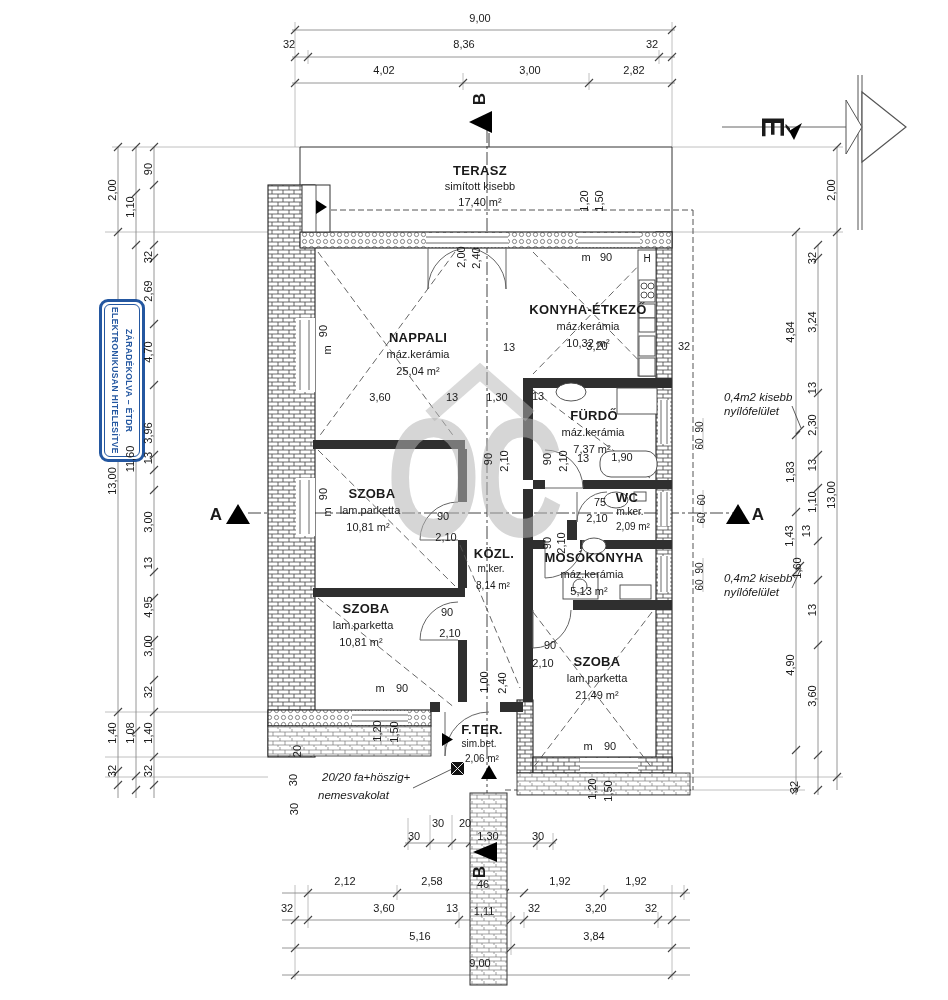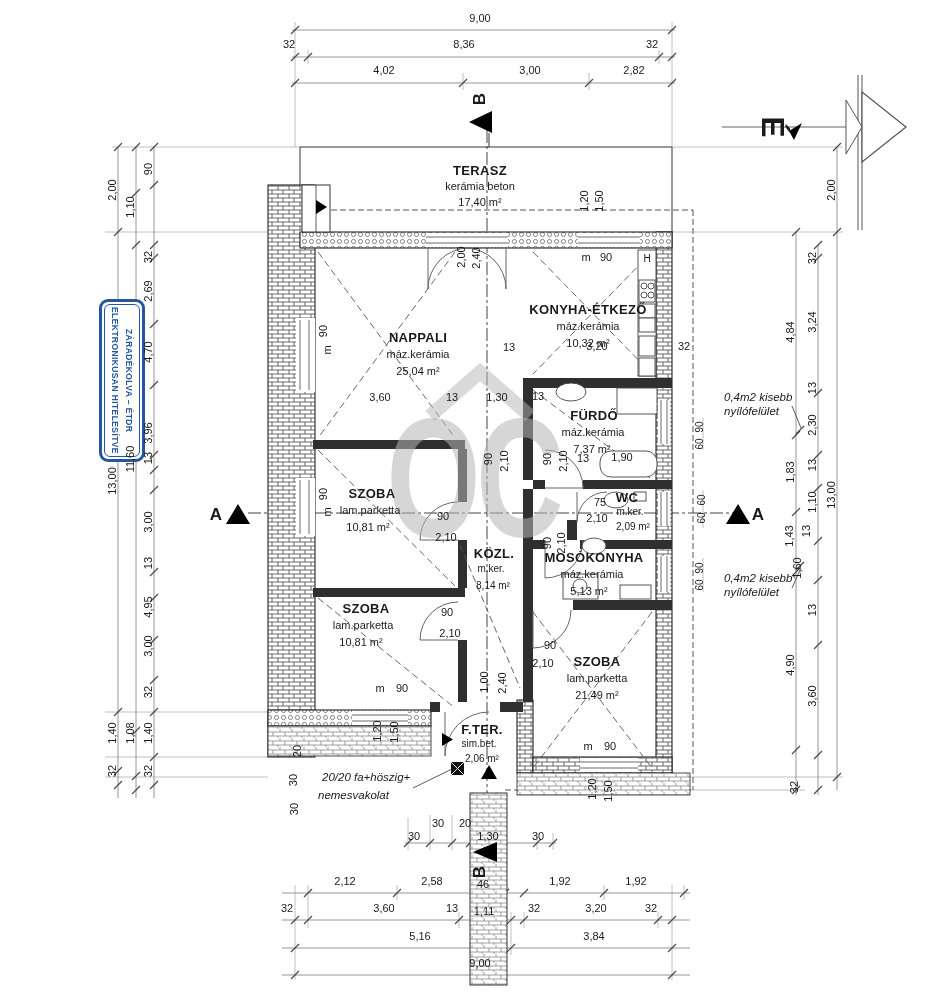--- a/index.html
+++ b/index.html
@@ -427,21 +427,21 @@
 <div class="lb rt" style="left:323px;top:331px">90</div>
 <div class="lb rt" style="left:327px;top:350px">m</div>
 <div class="lb rt" style="left:323px;top:494px">90</div>
 <div class="lb rt" style="left:327px;top:512px">m</div>
 <div class="lb" style="left:380px;top:688px">m</div>
 <div class="lb" style="left:402px;top:688px">90</div>
 <div class="lb" style="left:588px;top:746px">m</div>
 <div class="lb" style="left:610px;top:746px">90</div>
 
 <div class="lb rn" style="left:480px;top:170px">TERASZ</div>
-<div class="lb" style="left:480px;top:186px">kerámia beton</div>
+<div class="lb" style="left:480px;top:186px">simított kisebb</div>
 <div class="lb" style="left:480px;top:202px">17,40 m²</div>
 
 <div class="lb rn" style="left:418px;top:337px">NAPPALI</div>
 <div class="lb" style="left:418px;top:354px">máz.kerámia</div>
 <div class="lb" style="left:418px;top:371px">25,04 m²</div>
 
 <div class="lb rn" style="left:588px;top:309px">KONYHA-ÉTKEZŐ</div>
 <div class="lb" style="left:588px;top:326px">máz.kerámia</div>
 <div class="lb" style="left:588px;top:343px">10,32 m²</div>
 

